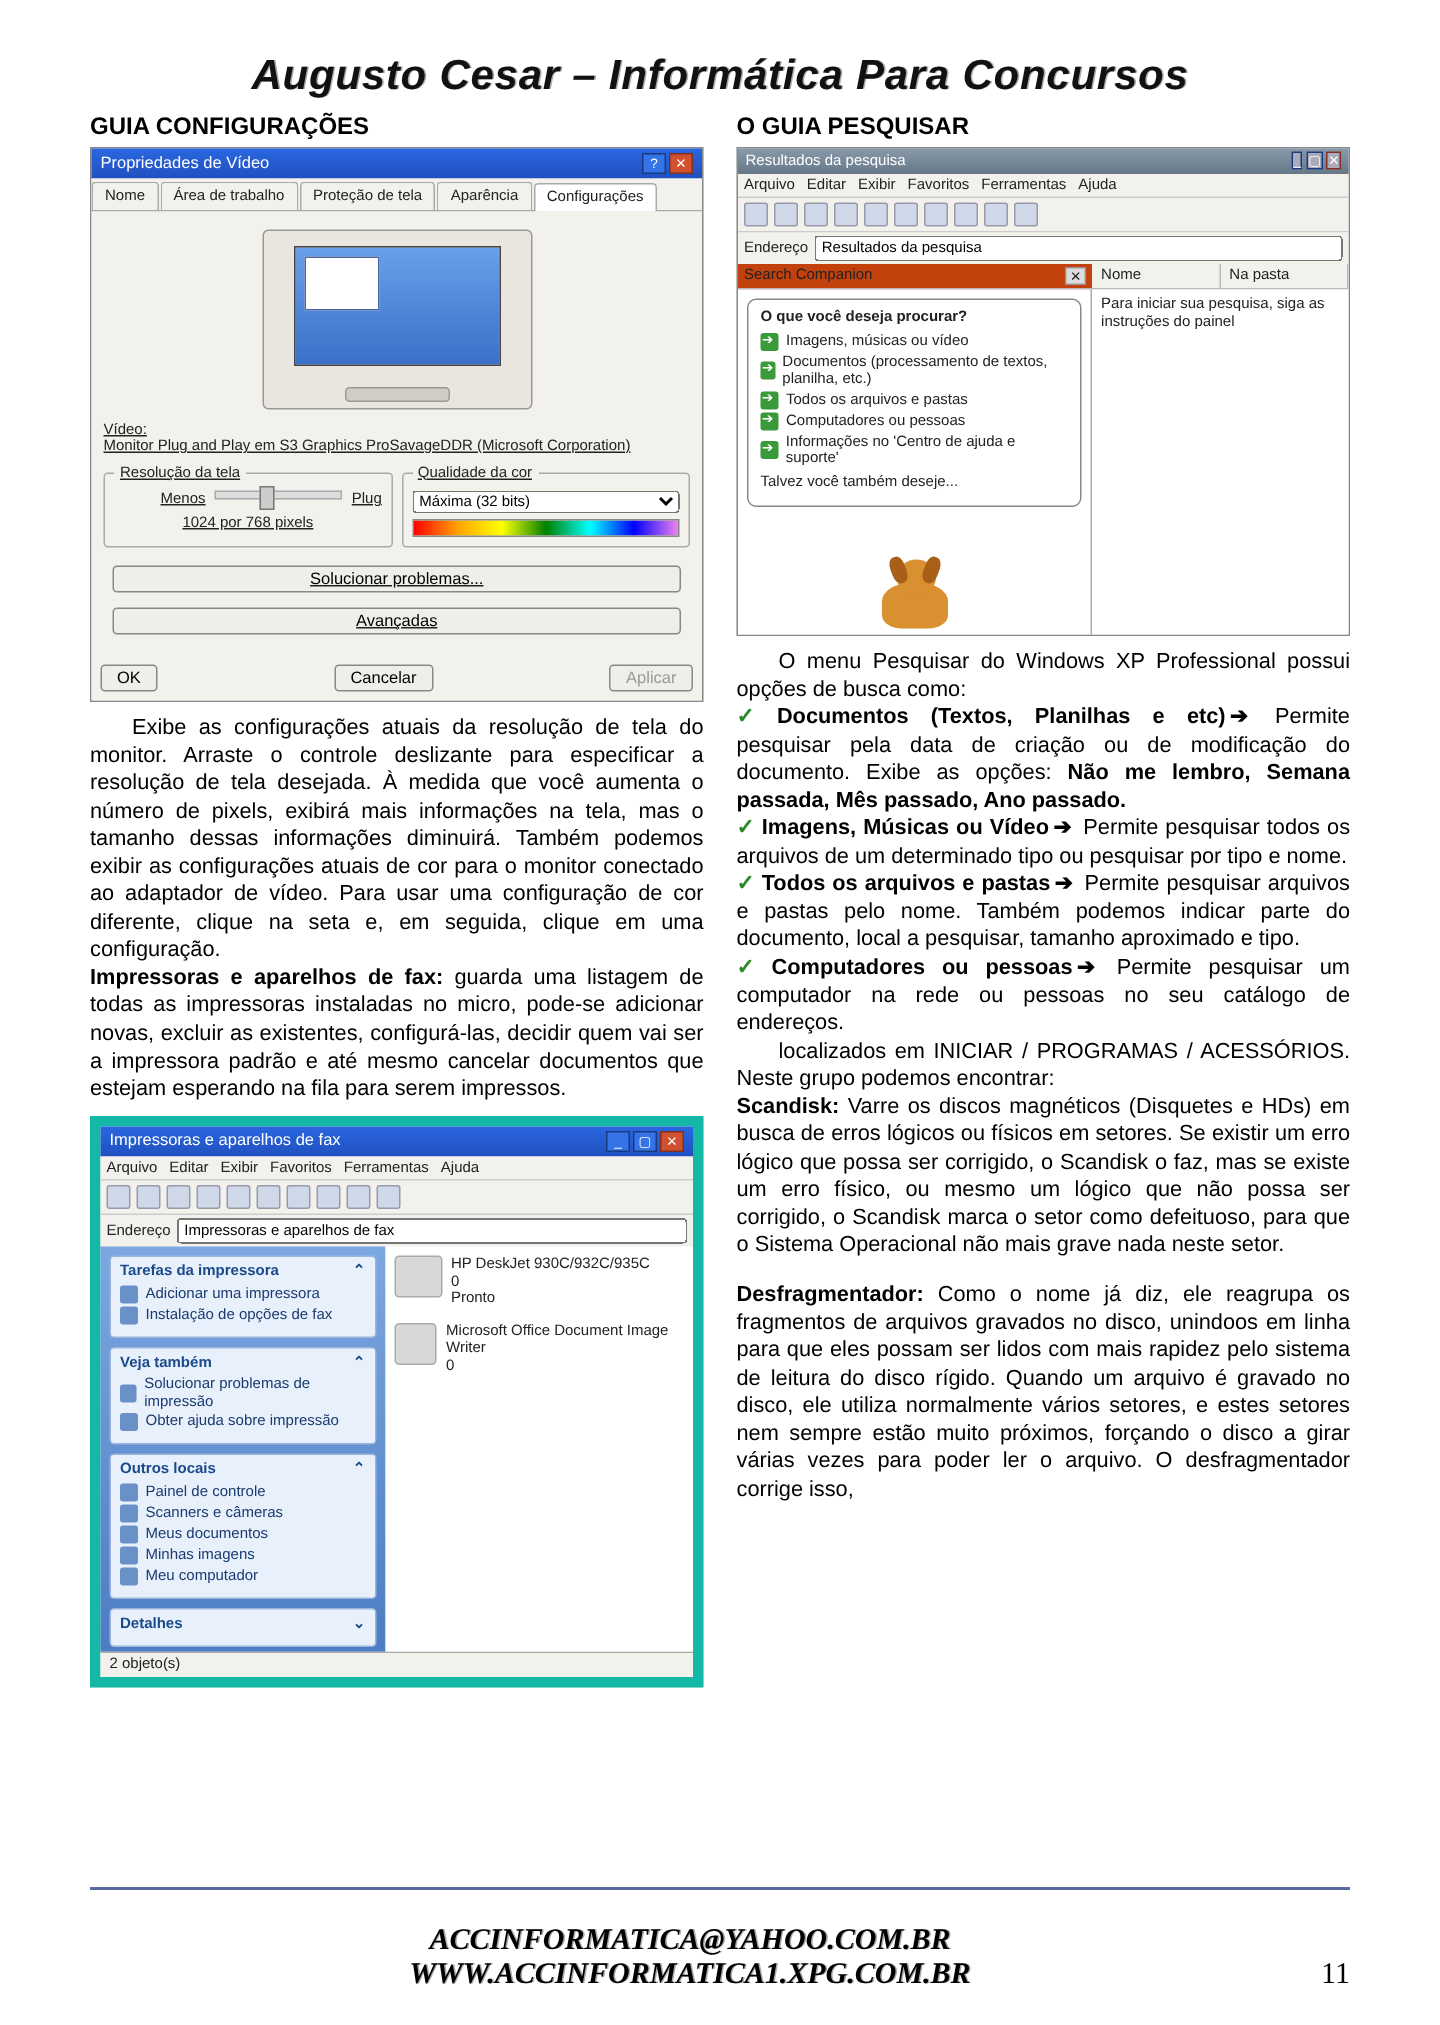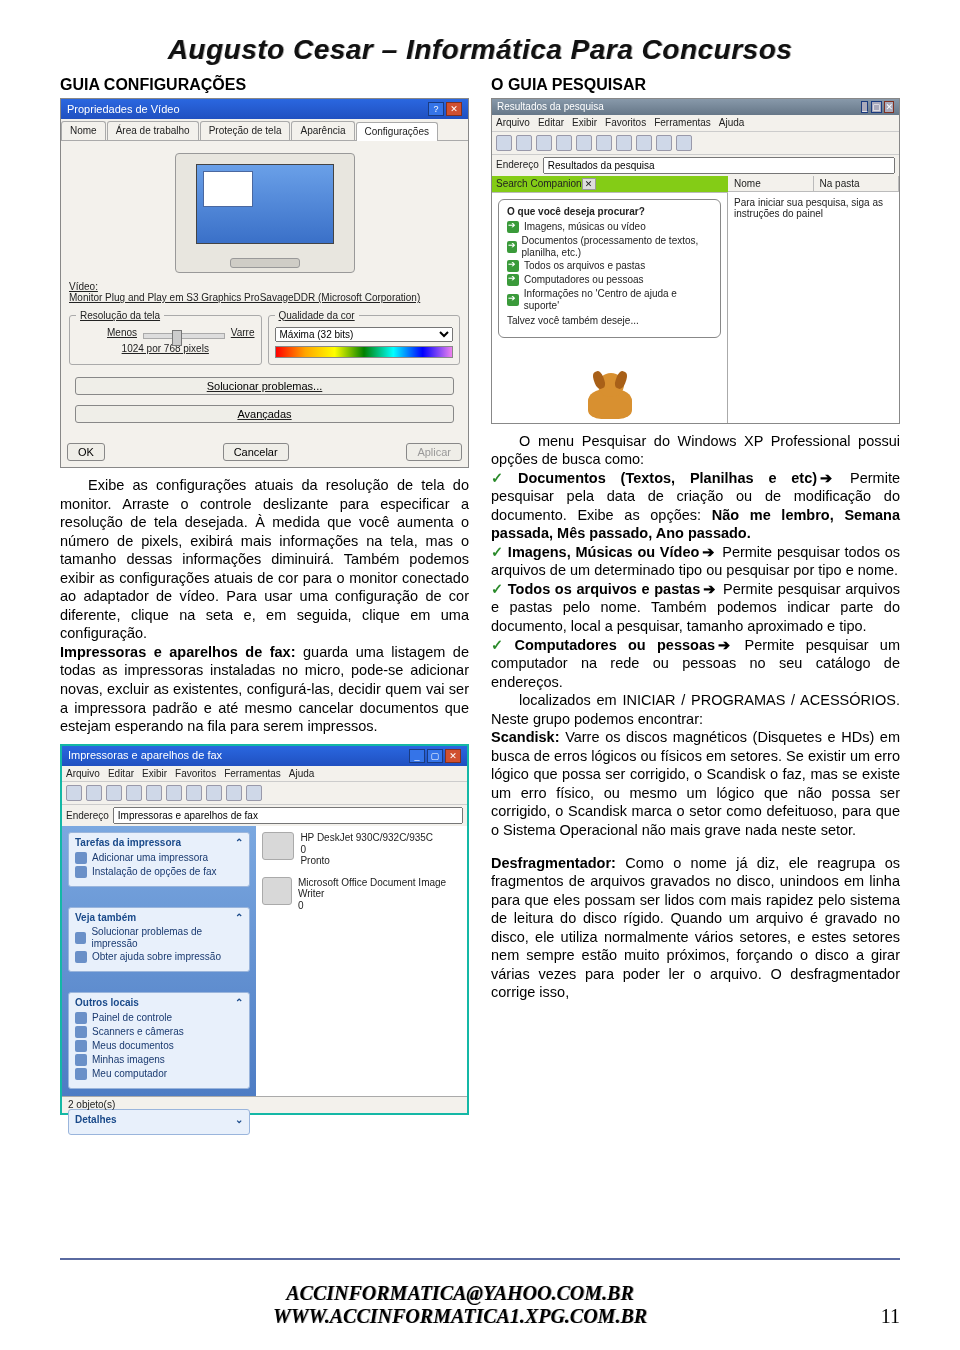--- a/index.html
+++ b/index.html
@@ -17,21 +17,21 @@
   .tabs { display: flex; background: #f3f1ec; border-bottom: 1px solid #aaa; font-size: 10px; }
   .tab { padding: 3px 8px; border: 1px solid #aaa; border-bottom: none; margin: 2px 1px 0 0; background: #f3f1ec; border-radius: 3px 3px 0 0; }
   .tab.active { background: #fff; font-weight: normal; position: relative; top: 1px; }
   .dlg-body { background: #f3f1ec; padding: 8px; text-decoration: underline; }
   .monitor { width: 180px; height: 120px; margin: 4px auto 8px; background: #e8e6df; border: 1px solid #999; border-radius: 4px; position: relative; }
   .monitor-screen { position: absolute; top: 10px; left: 20px; right: 20px; bottom: 28px; background: linear-gradient(#6aa0e8, #3a70c8); border: 1px solid #444; }
   .monitor-inner { position: absolute; top: 6px; left: 6px; width: 50px; height: 36px; background: #fff; border: 1px solid #4a68a0; }
   .monitor-stand { position: absolute; bottom: 4px; left: 50%; transform: translateX(-50%); width: 70px; height: 10px; background: #cfcdc6; border: 1px solid #999; border-radius: 3px; }
   .fieldset { border: 1px solid #aaa; border-radius: 3px; padding: 6px; margin-top: 6px; background: #f3f1ec; font-size: 10px; }
   .fieldset legend { padding: 0 4px; }
-  .slider-row { display: flex; justify-content: space-between; align-items: flex-end; padding-left: 31px; }
+  .slider-row { display: flex; justify-content: space-between; align-items: flex-start; padding-left: 31px; }
   .slider { flex: 1; height: 6px; background: #ddd; border: 1px solid #aaa; margin: 0 6px; position: relative; }
   .slider::after { content: ""; position: absolute; left: 35%; top: -4px; width: 8px; height: 14px; background: #ccc; border: 1px solid #777; }
   .color-bar { height: 12px; margin-top: 4px; background: linear-gradient(90deg, red, orange, yellow, green, cyan, blue, violet); border: 1px solid #888; }
   .btnrow { display: flex; justify-content: space-between; gap: 6px; padding: 6px; background: #f3f1ec; }
   .dlgbtn { padding: 2px 10px; font-size: 11px; background: #efeee8; border: 1px solid #888; border-radius: 3px; }
   .two-fieldsets { display: flex; gap: 6px; }
   .two-fieldsets .fieldset { flex: 1; }
   select.dummy { width: 100%; font-size: 10px; }
   .body-text { font-size: 14.5px; line-height: 1.28; text-align: justify; margin-top: 8px; }
   .body-text p { margin-bottom: 0; }
@@ -55,28 +55,28 @@
   .balloon .opt .aicon::after { content: "➔"; color: #fff; font-size: 9px; position: absolute; top: -1px; left: 1px; }
   .dog { position: absolute; bottom: 4px; left: 50%; transform: translateX(-50%); width: 60px; height: 50px; }
   .dog-body { position: absolute; bottom: 0; left: 8px; width: 44px; height: 30px; background: #d89030; border-radius: 40% 40% 30% 30%; }
   .dog-head { position: absolute; bottom: 22px; left: 18px; width: 26px; height: 24px; background: #d89030; border-radius: 50%; }
   .dog-ear { position: absolute; bottom: 30px; left: 14px; width: 10px; height: 18px; background: #a86018; border-radius: 40%; transform: rotate(-20deg); }
   .dog-ear.r { left: 36px; transform: rotate(20deg); }
   .search-right { flex: 1; background: #fff; font-size: 10px; }
   .search-right .cols { display: flex; border-bottom: 1px solid #bbb; background: #f3f1ec; }
   .search-right .cols div { padding: 2px 6px; border-right: 1px solid #bbb; }
   .search-right .hint { padding: 4px 6px; }
-  .sc-hdr { display: flex; align-items: center; background: #84cc16; padding: 2px 4px; font-size: 10px; border-bottom: 1px solid #bbb; }
+  .sc-hdr { display: flex; justify-content: space-between; align-items: center; background: #c2410c; padding: 2px 4px; font-size: 10px; border-bottom: 1px solid #bbb; }
   .x { background: #ddd; border: 1px solid #999; width: 14px; height: 12px; font-size: 9px; text-align: center; line-height: 10px; }
   
-  .printers { margin-top: 8px; border: 2px solid #14b8a6; }
+  .printers { margin-top: 8px; border: 7px solid #14b8a6; }
   .printers .toolbar { flex-wrap: wrap; }
   .pbody { display: flex; height: 270px; }
   .pleft { width: 48%; background: linear-gradient(#7ba8e0, #4d7cc4); padding: 6px; font-size: 10px; color: #1a2a50; }
-  .ppanel { background: #e8f0fb; border: 1px solid #9ab5dc; border-radius: 3px; padding: 4px 6px 6px; margin-bottom: 20px; }
+  .ppanel { background: #e8f0fb; border: 1px solid #9ab5dc; border-radius: 3px; padding: 4px 6px 6px; margin-bottom: 6px; }
   .ppanel .pt { display: flex; justify-content: space-between; font-weight: bold; color: #1a4a8a; margin-bottom: 3px; }
   .ppanel .pl { display: flex; align-items: center; gap: 5px; margin: 2px 0; color: #1a3a70; }
   .ppanel .plicon { width: 12px; height: 12px; background: #6a90c8; border-radius: 2px; }
   .pright { flex: 1; background: #fff; padding: 6px; font-size: 10px; }
   .pr-item { display: flex; align-items: flex-start; gap: 6px; margin-bottom: 10px; }
   .pr-icon { width: 32px; height: 28px; background: #d8d8d8; border: 1px solid #aaa; border-radius: 3px; }
   .statusbar { background: #f3f1ec; border-top: 1px solid #aaa; padding: 2px 6px; font-size: 10px; }
   .footer { position: absolute; bottom: 22px; left: 0; right: 0; padding: 0 60px; display: flex; justify-content: space-between; align-items: flex-end; border: none; }
   .footer-hr { position: absolute; bottom: 90px; left: 60px; right: 60px; border-top: 2px solid #5a6aa0; }
   .footer-text { font-family: "Times New Roman", serif; font-size: 20px; font-weight: bold; font-style: italic; text-align: center; flex: 1; text-shadow: 1px 0 0 #aaa; }
@@ -116,21 +116,21 @@
             <div class="monitor-stand"></div>
           </div>
           <div>Vídeo:</div>
           <div>Monitor Plug and Play em S3 Graphics ProSavageDDR (Microsoft Corporation)</div>
           <div class="two-fieldsets">
             <fieldset class="fieldset">
               <legend>Resolução da tela</legend>
               <div class="slider-row">
                 <span>Menos</span>
                 <div class="slider"></div>
-                <span>Varre</span>
+                <span>Plug</span>
               </div>
               <div style="text-align:center;margin-top:4px;">1024 por 768 pixels</div>
             </fieldset>
             <fieldset class="fieldset">
               <legend>Qualidade da cor</legend>
               <select class="dummy">
                 <option>Máxima (32 bits)</option>
               </select>
               <div class="color-bar"></div>
             </fieldset>

